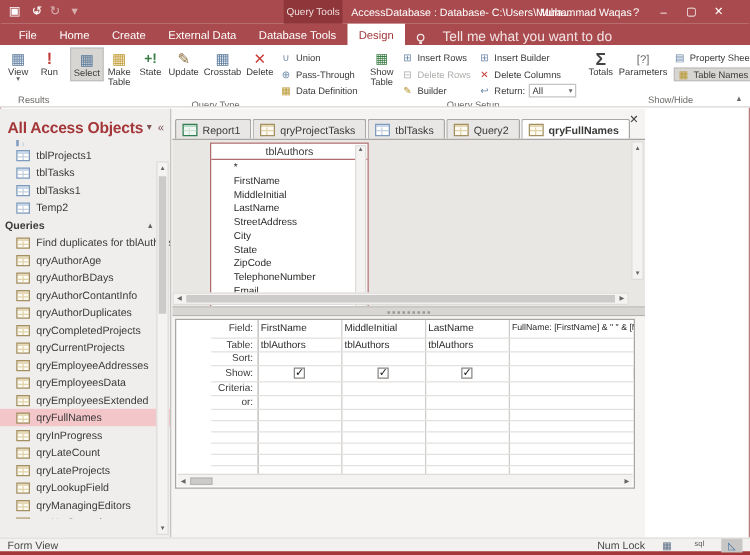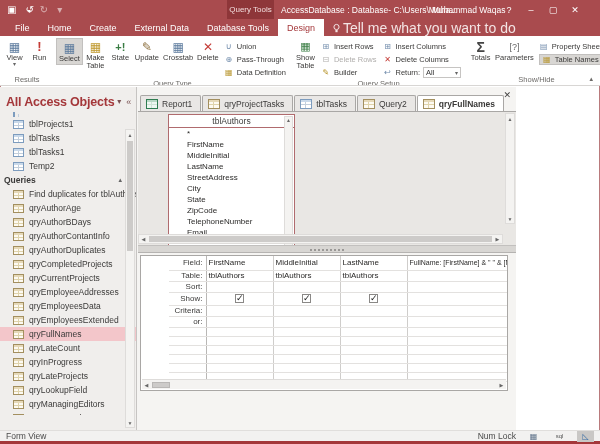--- a/index.html
+++ b/index.html
@@ -15,21 +15,21 @@
   .ctx-tab{position:absolute;left:227px;top:0;width:47px;height:19px;background:#8e3639;
     font-size:8px;display:flex;align-items:center;justify-content:center;color:#f2dddd;}
   .tb-title{position:absolute;left:281px;top:0;height:19px;display:flex;align-items:center;font-size:8.5px;color:#fff;}
   .tb-user{position:absolute;left:432px;top:0;height:19px;display:flex;align-items:center;font-size:8.5px;color:#fff;}
   .win-controls{position:absolute;left:498px;top:0;height:19px;display:flex;align-items:center;}
   .win-controls span{width:22px;text-align:center;font-size:9px;}
   
   .menubar{position:absolute;left:0;top:19px;width:600px;height:17px;background:#a94b4e;display:flex;align-items:stretch;padding-left:6px;}
   .mtab{color:#fff;font-size:9px;display:flex;align-items:center;padding:0 9px;}
   .mtab.active{background:#fff;color:#a4373a;}
-  .tellme{display:flex;align-items:center;gap:2px;color:#f3e4e4;font-size:14px;padding:0 8px;}
+  .tellme{display:flex;align-items:flex-end;gap:13px;color:#f3e4e4;font-size:11px;padding:0 8px;}
   
   .ribbon{position:absolute;left:0;top:36px;width:600px;height:50px;background:#fff;border-bottom:1px solid #d8d6d4;display:flex;overflow:hidden;}
   .rgroup{display:flex;flex-direction:column;flex:none;}
   .rg-content{flex:1;display:flex;align-items:flex-start;padding:2px 2px 0 2px;}
   .rg-label{height:11px;text-align:center;font-size:7.5px;color:#6d6b68;padding-top:1px;}
   .rsep{width:1px;background:#e3e1df;margin:2px 0;}
   .bigbtn{display:flex;flex-direction:column;align-items:center;padding:1px 2px;min-width:25px;cursor:default;}
   .bigbtn.sel{background:#d8d6d3;border:1px solid #c2c0be;}
   .ric{height:15px;display:flex;align-items:center;justify-content:center;font-size:12px;color:#5b7a9d;}
   .ric.run{color:#c43b36;font-weight:bold;font-size:13px;}
@@ -248,21 +248,21 @@
             <span>Delete Rows</span>
           </div>
           <div class="smallbtn">
             <span class="sic gold">✎</span>
             <span>Builder</span>
           </div>
         </div>
         <div class="smallcol">
           <div class="smallbtn">
             <span class="sic">⊞</span>
-            <span>Insert Columns</span>
+            <span>Insert Builder</span>
           </div>
           <div class="smallbtn">
             <span class="sic red">✕</span>
             <span>Delete Columns</span>
           </div>
           <div class="smallbtn">
             <span class="sic">↩</span>
             <span>Return:</span>
             <span class="combo">
               <span>All</span>
@@ -371,25 +371,25 @@
           <div class="nav-item t-query">
             <span class="obj-icon"></span>
             <span class="nav-label">qryEmployeesExtended</span>
           </div>
           <div class="nav-item t-query selected">
             <span class="obj-icon"></span>
             <span class="nav-label">qryFullNames</span>
           </div>
           <div class="nav-item t-query">
             <span class="obj-icon"></span>
+            <span class="nav-label">qryInProgress</span>
+          </div>
+          <div class="nav-item t-query">
+            <span class="obj-icon"></span>
             <span class="nav-label">qryLateCount</span>
-          </div>
-          <div class="nav-item t-query">
-            <span class="obj-icon"></span>
-            <span class="nav-label">qryInProgress</span>
           </div>
           <div class="nav-item t-query">
             <span class="obj-icon"></span>
             <span class="nav-label">qryLateProjects</span>
           </div>
           <div class="nav-item t-query">
             <span class="obj-icon"></span>
             <span class="nav-label">qryLookupField</span>
           </div>
           <div class="nav-item t-query">

